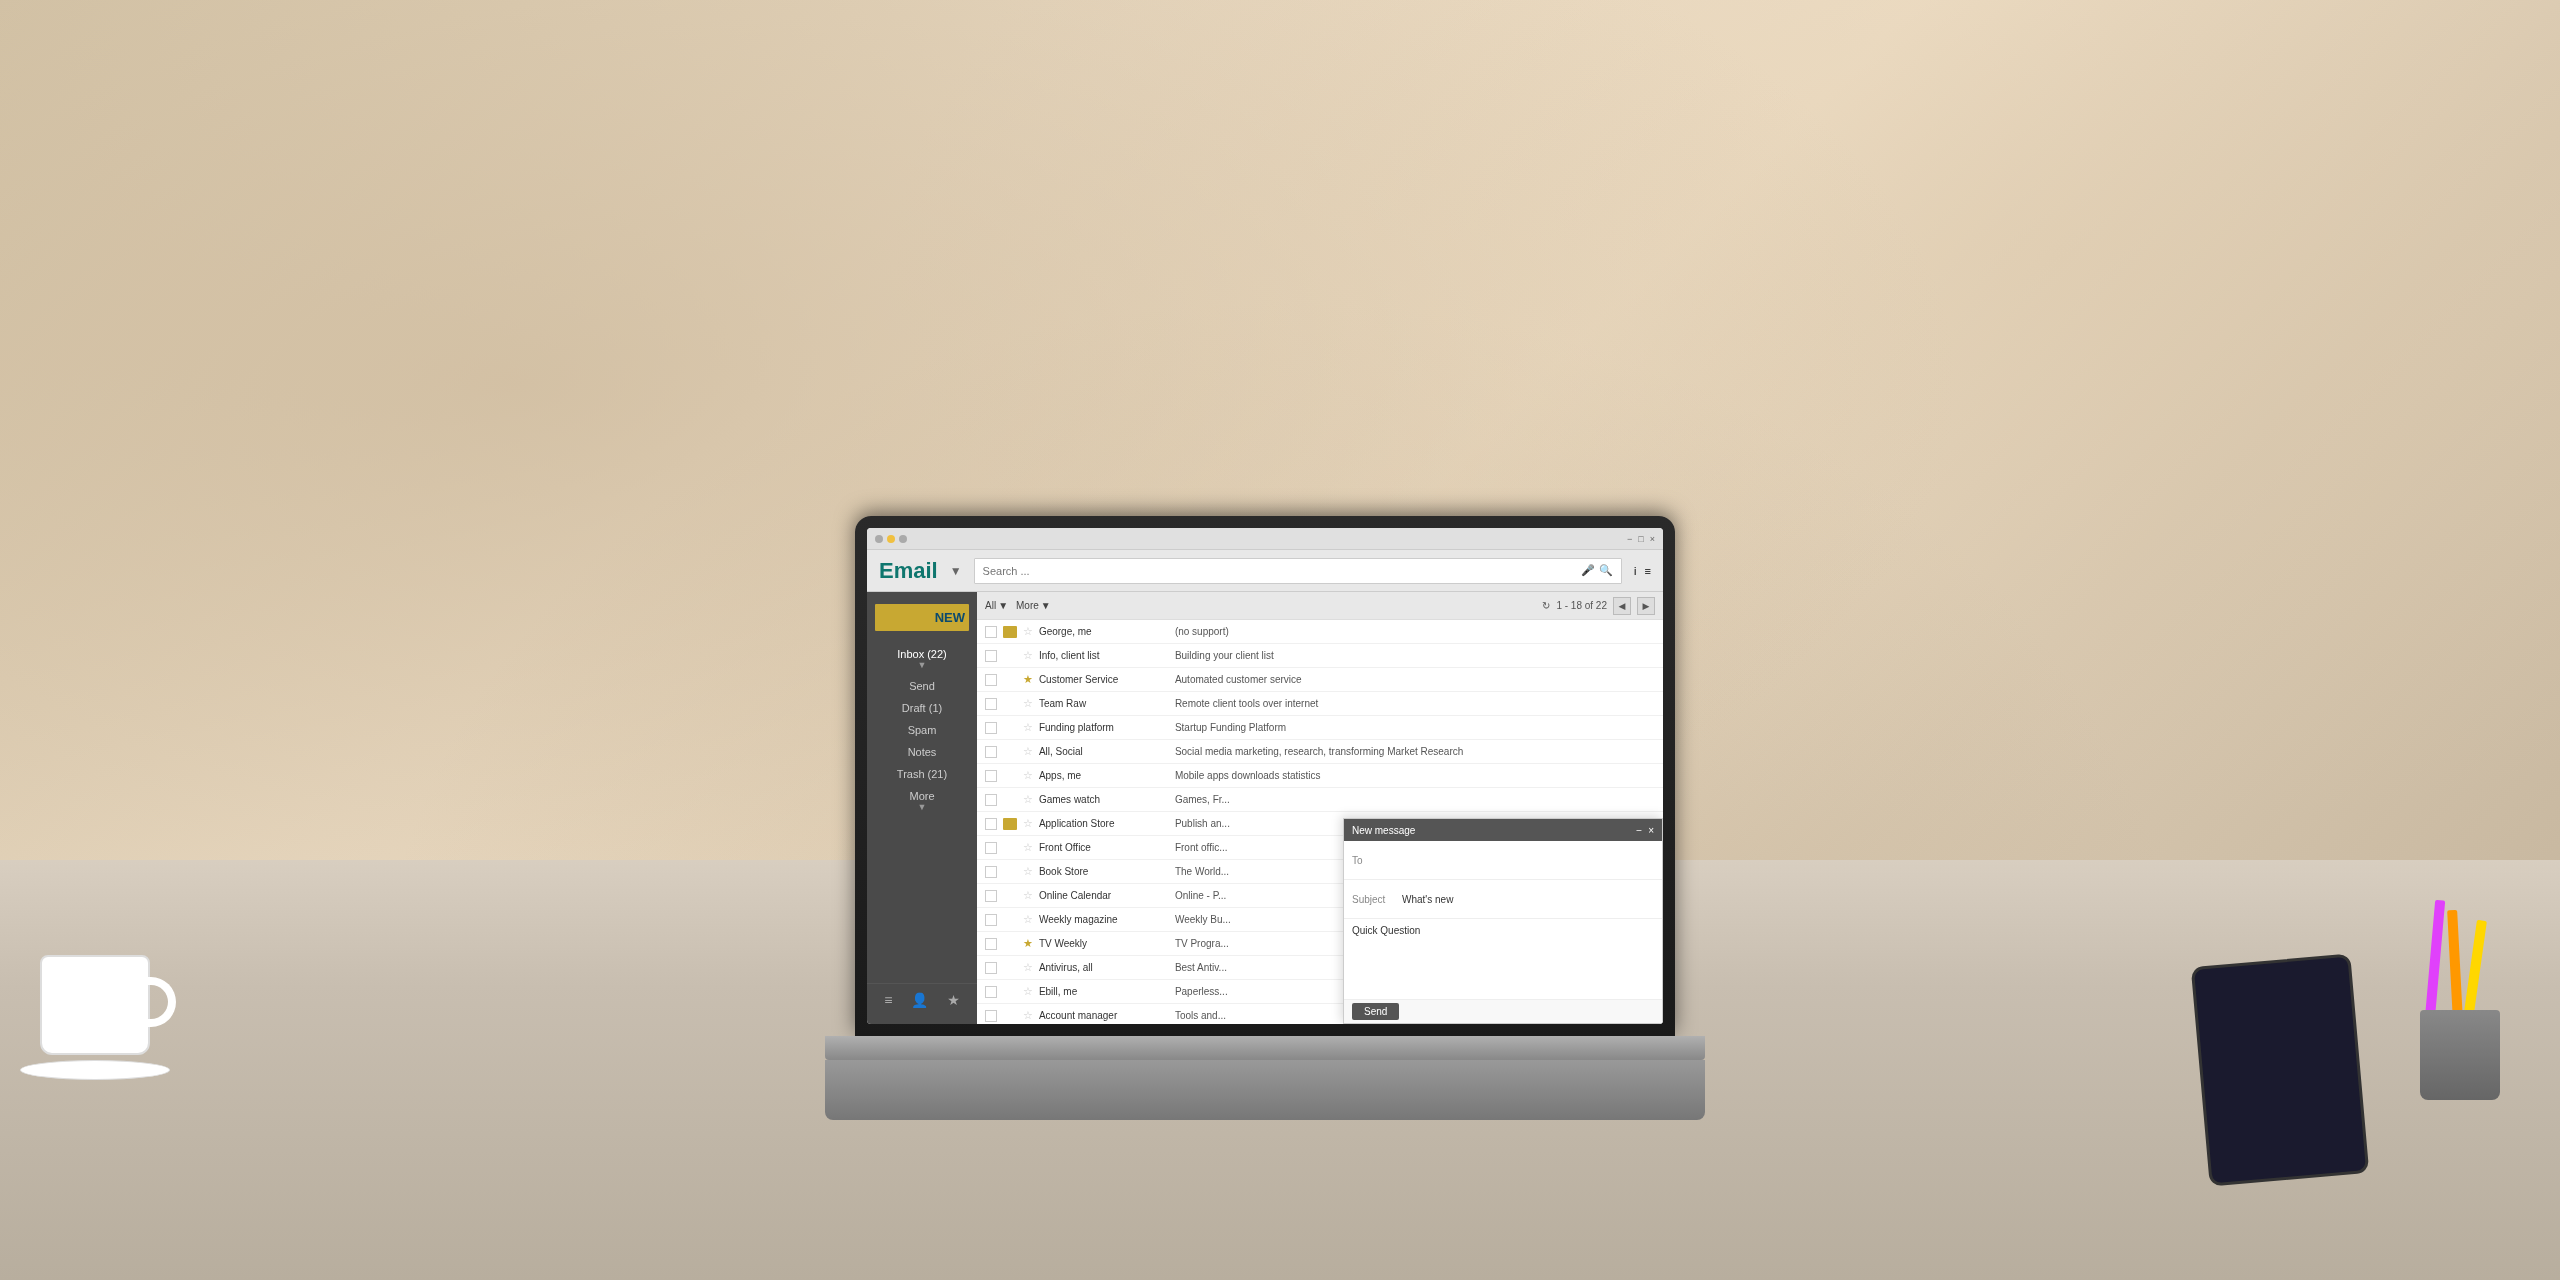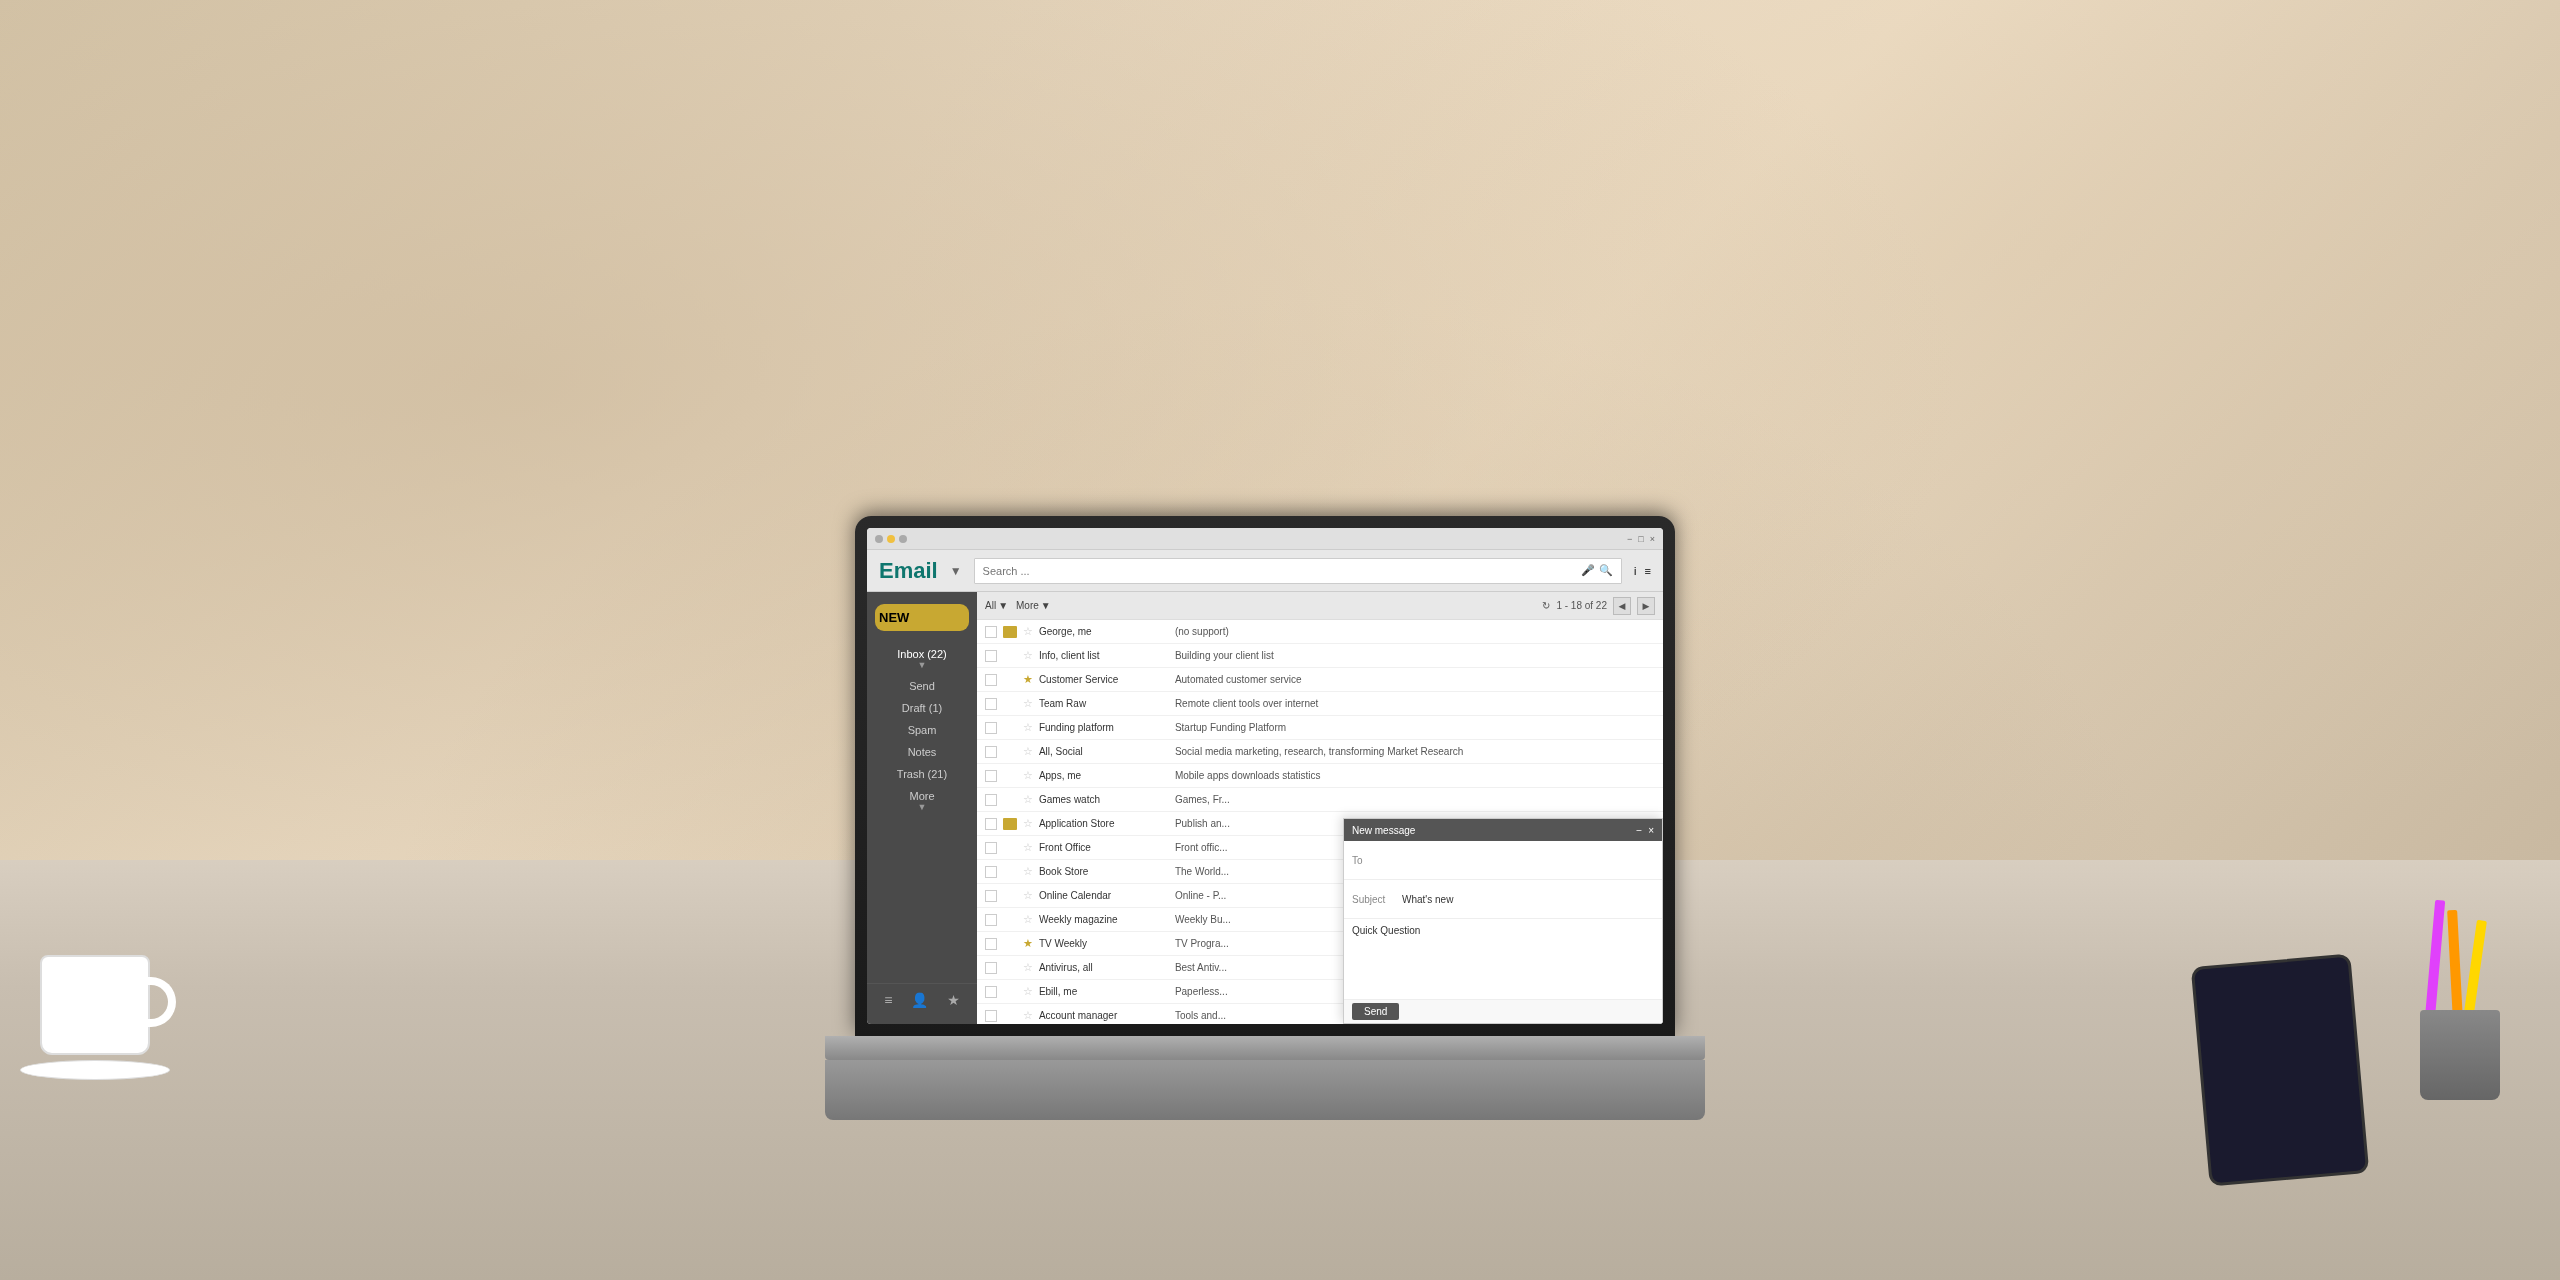--- a/index.html
+++ b/index.html
@@ -243,24 +243,24 @@
     .sidebar {
       width: 110px;
       background: #4a4a4a;
       display: flex;
       flex-direction: column;
       padding: 8px 0;
     }
     .new-btn {
       margin: 4px 8px 12px;
       background: #c8a832;
-      color: #000000;
-      text-align: left;
+      color: #0c4a6e;
+      text-align: right;
       padding: 6px 4px;
-      border-radius: 9px;
+      border-radius: 1px;
       font-weight: bold;
       font-size: 13px;
       cursor: pointer;
     }
     .sidebar-item {
       padding: 5px 14px;
       color: #ccc;
       cursor: pointer;
       font-size: 11px;
       display: flex;

